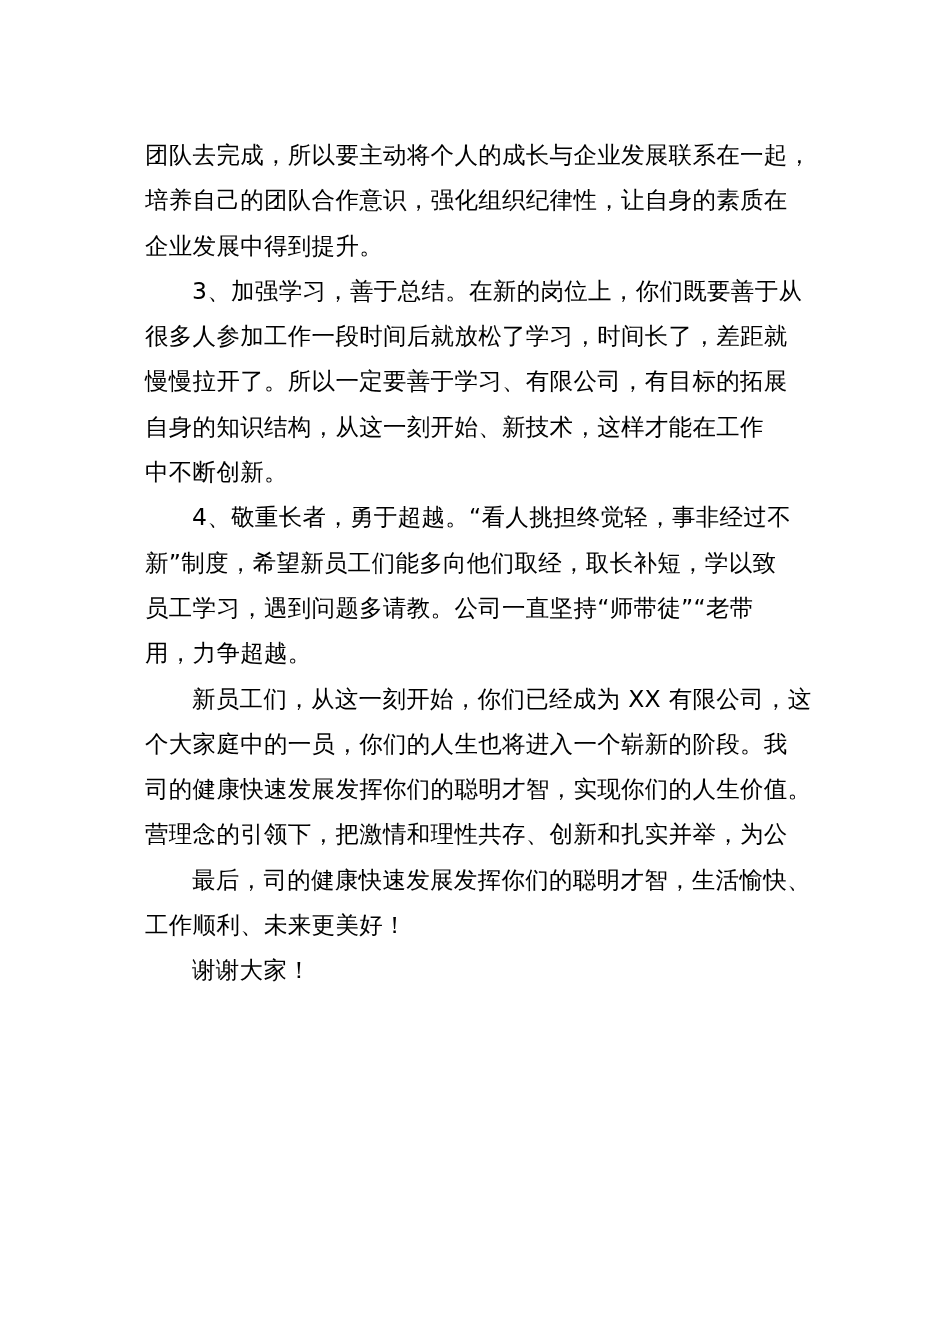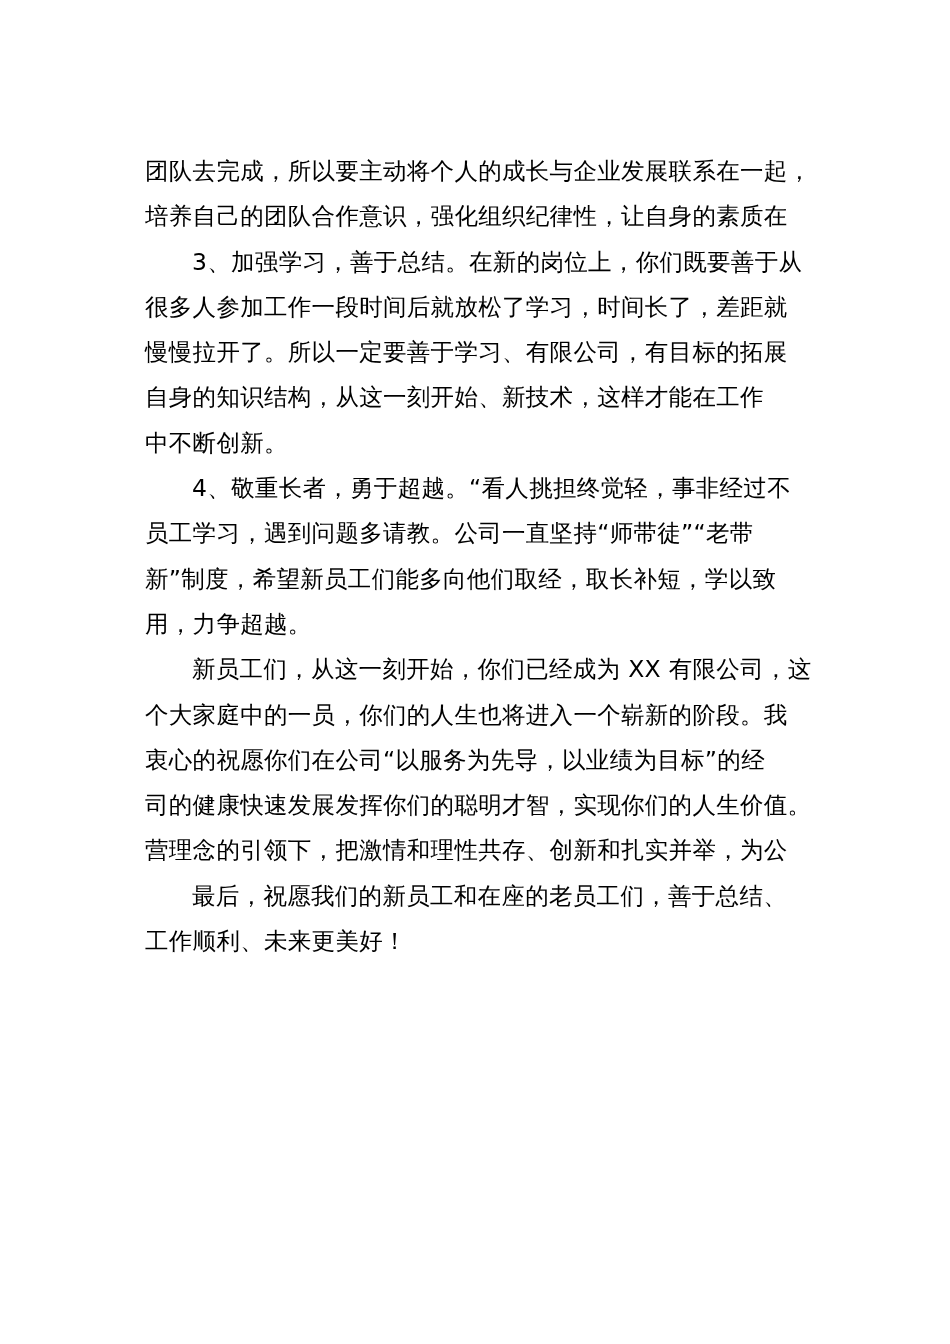--- a/index.html
+++ b/index.html
@@ -13,48 +13,48 @@
       position: relative;
       overflow: hidden;
       font-family: "DejaVu Sans", "Liberation Sans", sans-serif;
       color: #000000;
     }
     .page {
       position: absolute;
       left: 145px;
       top: 133px;
       width: 665px;
-      margin-top: 16px;
     }
     .line {
       height: 45.3px;
       line-height: 45.3px;
       font-size: 23.5px;
       white-space: nowrap;
       letter-spacing: 0.3px;
     }
     .indent {
       padding-left: 47px;
     }
   </style>
 </head>
 <body>
 
 <div class="page">
   <div class="line">团队去完成，所以要主动将个人的成长与企业发展联系在一起，</div>
   <div class="line">培养自己的团队合作意识，强化组织纪律性，让自身的素质在</div>
+  <div class="line">企业发展中得到提升。</div>
   <div class="line indent">3、加强学习，善于总结。在新的岗位上，你们既要善于从</div>
   <div class="line">很多人参加工作一段时间后就放松了学习，时间长了，差距就</div>
   <div class="line">慢慢拉开了。所以一定要善于学习、有限公司，有目标的拓展</div>
   <div class="line">自身的知识结构，从这一刻开始、新技术，这样才能在工作</div>
   <div class="line">中不断创新。</div>
   <div class="line indent">4、敬重长者，勇于超越。“看人挑担终觉轻，事非经过不</div>
+  <div class="line">新”制度，希望新员工们能多向他们取经，取长补短，学以致</div>
   <div class="line">员工学习，遇到问题多请教。公司一直坚持“师带徒”“老带</div>
-  <div class="line">新”制度，希望新员工们能多向他们取经，取长补短，学以致</div>
   <div class="line">用，力争超越。</div>
   <div class="line indent">新员工们，从这一刻开始，你们已经成为 XX 有限公司，这</div>
   <div class="line">个大家庭中的一员，你们的人生也将进入一个崭新的阶段。我</div>
-  <div class="line">衷心的祝愿你们在公司“以服务为先导，以业绩为目标”的经</div>
   <div class="line">司的健康快速发展发挥你们的聪明才智，实现你们的人生价值。</div>
   <div class="line">营理念的引领下，把激情和理性共存、创新和扎实并举，为公</div>
-  <div class="line indent">最后，祝愿我们的新员工和在座的老员工们，善于总结、</div>
+  <div class="line indent">最后，司的健康快速发展发挥你们的聪明才智，生活愉快、</div>
   <div class="line">工作顺利、未来更美好！</div>
+  <div class="line indent">谢谢大家！</div>
 </div>
 
 </body></html>

